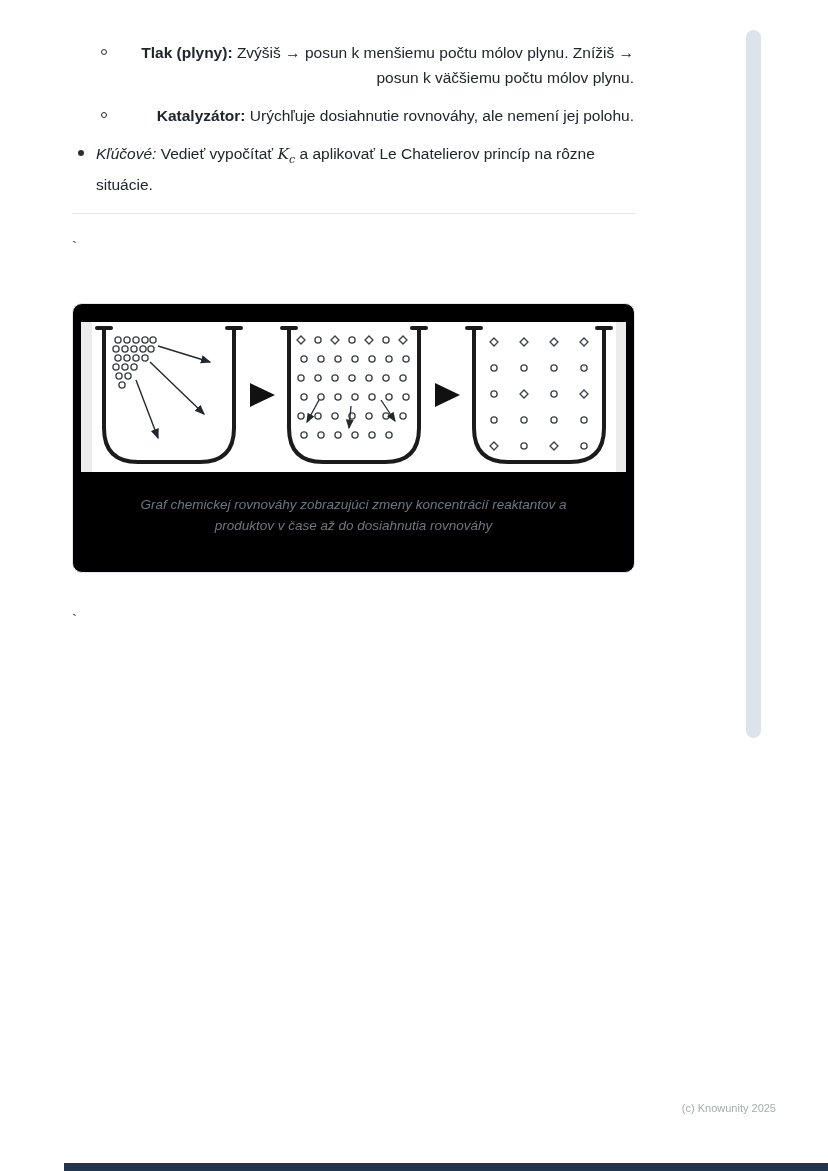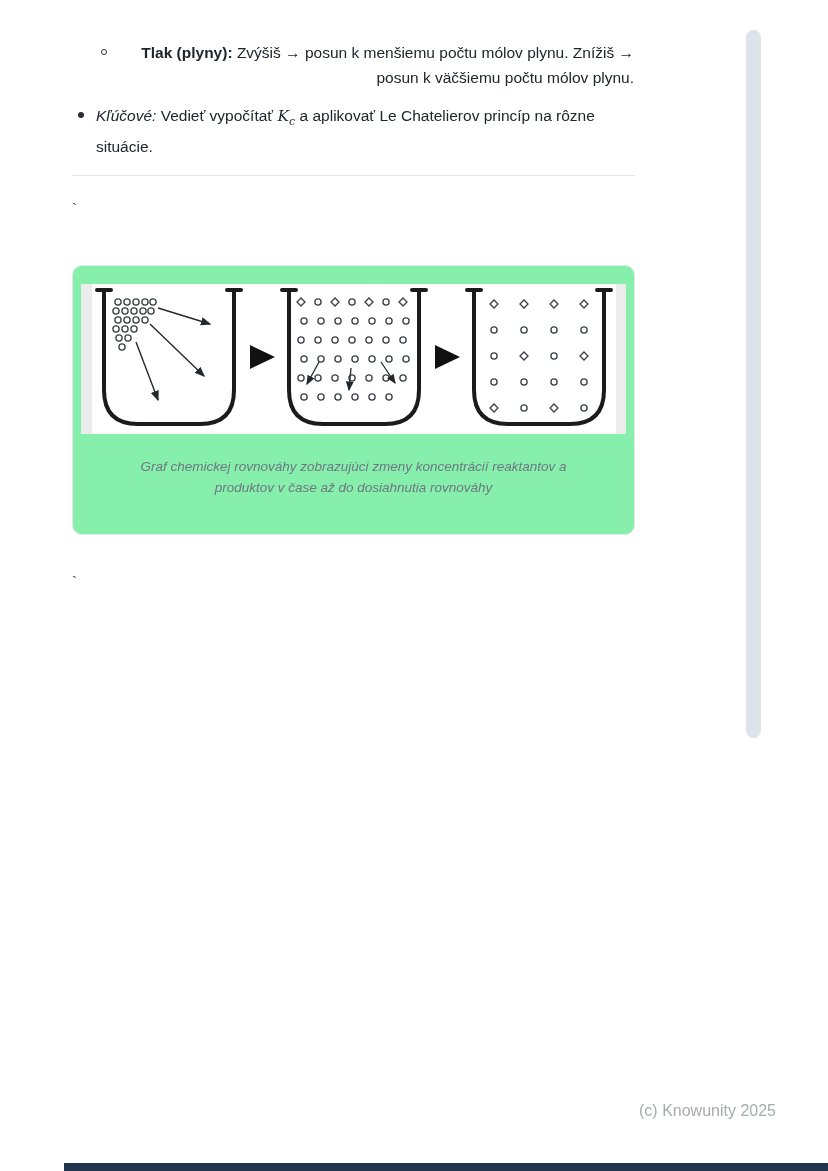--- a/index.html
+++ b/index.html
@@ -29,58 +29,65 @@
   .main-text { width:538px; }
   b { font-weight:700; }
   i.lead { font-style:italic; }
   .math { font-family:"DejaVu Serif", serif; font-style:italic; }
   .math sub { font-size:11px; font-family:"DejaVu Serif", serif; }
   .divider { border:none; border-top:1px solid #e1e4e8; margin-top:16px; width:563px; }
   .tick { display:block; margin-top:20px; height:25px; font-size:15.5px; color:#30353b; }
   .tick-2 { margin-top:34px; }
   .figure-card {
     margin-top:44px; width:563px;
-    border:1px solid #e4e7ec; border-radius:10px; background:#86efac;
+    border:1px solid #e4e7ec; border-radius:10px; background:#000000;
   }
   .image-band {
     margin:18px 8px 0 8px; height:150px; background:#ececec;
     display:flex; justify-content:center; align-items:center;
   }
   .image-inner { width:524px; height:150px; background:#ffffff; display:flex; justify-content:center; align-items:center; }
   .figure-caption {
     margin:22px auto 36px; max-width:480px; text-align:center;
     font-size:13.5px; font-style:italic; color:#6e7781; line-height:21px;
   }
   .scrollbar {
     position:absolute; left:746px; top:30px; width:15px; height:708px;
     background:#dce3ea; border-radius:10px;
   }
   .footer-note {
     position:absolute; right:52px; top:1102px;
-    font-size:16px; color:#a6abb0;
+    font-size:11px; color:#a6abb0;
   }
   .bottom-bar {
     position:absolute; left:64px; right:0; bottom:0; height:8px;
     background:#22364f;
   }
 </style>
 </head>
 <body>
 
 <div class="content">
 
   <div class="sub-item">
     <span class="sub-bullet"></span>
     <div class="sub-text">
       <b>Tlak (plyny):</b>
       <span>Zvýšiš → posun k menšiemu počtu mólov plynu. Znížiš → posun k väčšiemu počtu mólov plynu.</span>
     </div>
   </div>
 
 
+  <div class="sub-item">
+    <span class="sub-bullet"></span>
+    <div class="sub-text">
+      <b>Katalyzátor:</b>
+      <span>Urýchľuje dosiahnutie rovnováhy, ale nemení jej polohu.</span>
+    </div>
+  </div>
 
   <div class="main-item">
     <span class="main-bullet"></span>
     <div class="main-text">
       <i class="lead">Kľúčové:</i>
       <span>Vedieť vypočítať</span>
       <span class="math"><span>K</span><sub>c</sub></span>
       <span>a aplikovať Le Chatelierov princíp na rôzne situácie.</span>
     </div>
   </div>

